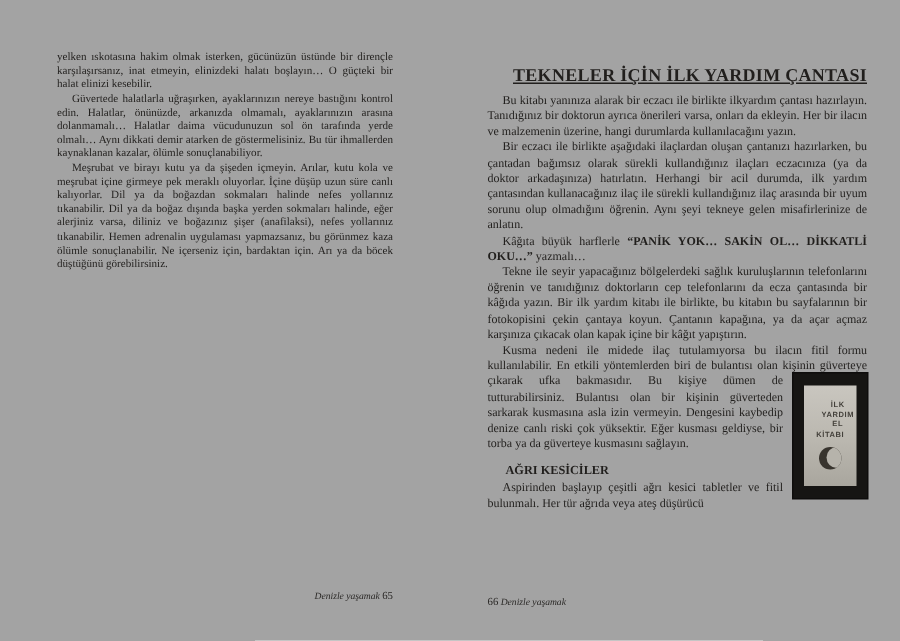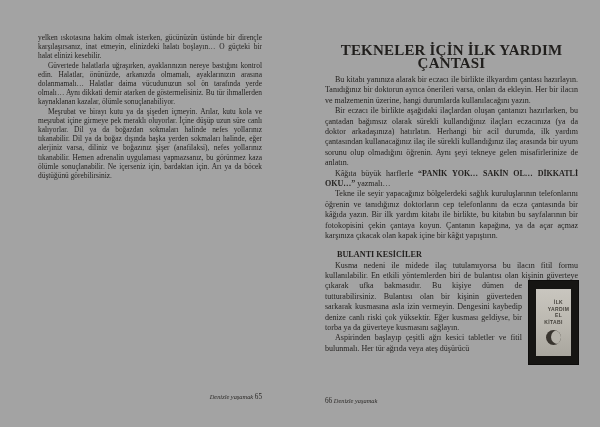--- a/index.html
+++ b/index.html
@@ -29,24 +29,25 @@
   .footer-left{left:38px;top:393px;width:224px;text-align:right;}
   .footer-right{left:325px;top:397px;width:253px;text-align:left;}
   
   .right-body{
     position:absolute;left:325px;top:44px;width:253px;
     font-size:8px;line-height:10.4px;
     text-align:justify;
   }
   .right-body h1{
     margin:0 0 5px 0;
-    font-size:15px;line-height:13px;
-    font-weight:bold;text-align:center;
+    font-size:12px;line-height:13px;
+    font-weight:bold;text-align:right;
     letter-spacing:.2px;
     text-indent:0;
+    text-decoration:underline;
   }
   .right-body p{margin:0;text-indent:10px;}
   .right-body h2{
     margin:8px 0 1px 0;
     font-size:8.2px;line-height:10px;
     font-weight:bold;text-indent:12px;
     text-align:left;
   }
   .panik-bold{font-weight:bold;}
   
@@ -106,32 +107,32 @@
     <h1>TEKNELER İÇİN İLK YARDIM ÇANTASI</h1>
 
     <p>Bu kitabı yanınıza alarak bir eczacı ile birlikte ilkyardım çantası hazırlayın. Tanıdığınız bir doktorun ayrıca önerileri varsa, onları da ekleyin. Her bir ilacın ve malzemenin üzerine, hangi durumlarda kullanılacağını yazın.</p>
     <p>Bir eczacı ile birlikte aşağıdaki ilaçlardan oluşan çantanızı hazırlarken, bu çantadan bağımsız olarak sürekli kullandığınız ilaçları eczacınıza (ya da doktor arkadaşınıza) hatırlatın. Herhangi bir acil durumda, ilk yardım çantasından kullanacağınız ilaç ile sürekli kullandığınız ilaç arasında bir uyum sorunu olup olmadığını öğrenin. Aynı şeyi tekneye gelen misafirlerinize de anlatın.</p>
     <p>
       <span>Kâğıta büyük harflerle </span><span class="panik-bold">“PANİK YOK… SAKİN OL… DİKKATLİ OKU…”</span><span> yazmalı…</span>
     </p>
 
     <p>Tekne ile seyir yapacağınız bölgelerdeki sağlık kuruluşlarının telefonlarını öğrenin ve tanıdığınız doktorların cep telefonlarını da ecza çantasında bir kâğıda yazın. Bir ilk yardım kitabı ile birlikte, bu kitabın bu sayfalarının bir fotokopisini çekin çantaya koyun. Çantanın kapağına, ya da açar açmaz karşınıza çıkacak olan kapak içine bir kâğıt yapıştırın.</p>
 
-    <h2>BULANTI KESİCİLER</h2>
     <p>
       <span>Kusma nedeni ile midede ilaç tutulamıyorsa bu ilacın fitil formu kullanılabilir. En etkili yöntemlerden biri de bulantısı olan kişinin </span><span class="photo">
           <span class="booklet">
             <span class="booklet-line first">İLK</span>
             <span class="booklet-line">YARDIM</span>
             <span class="booklet-line">EL KİTABI</span>
             <span class="crescent"></span>
           </span>
         </span><span>güverteye çıkarak ufka bakmasıdır. Bu kişiye dümen de tutturabilirsiniz. Bulantısı olan bir kişinin güverteden sarkarak kusmasına asla izin vermeyin. Dengesini kaybedip denize canlı riski çok yüksektir. Eğer kusması geldiyse, bir torba ya da güverteye kusmasını sağlayın.</span>
     </p>
 
+    <h2>AĞRI KESİCİLER</h2>
     <p>Aspirinden başlayıp çeşitli ağrı kesici tabletler ve fitil bulunmalı. Her tür ağrıda veya ateş düşürücü</p>
   </div>
 
   <div class="page-footer footer-right">
     <span class="pagenum">66</span>
     <span class="booktitle">Denizle yaşamak</span>
   </div>
 
 </div>
 

